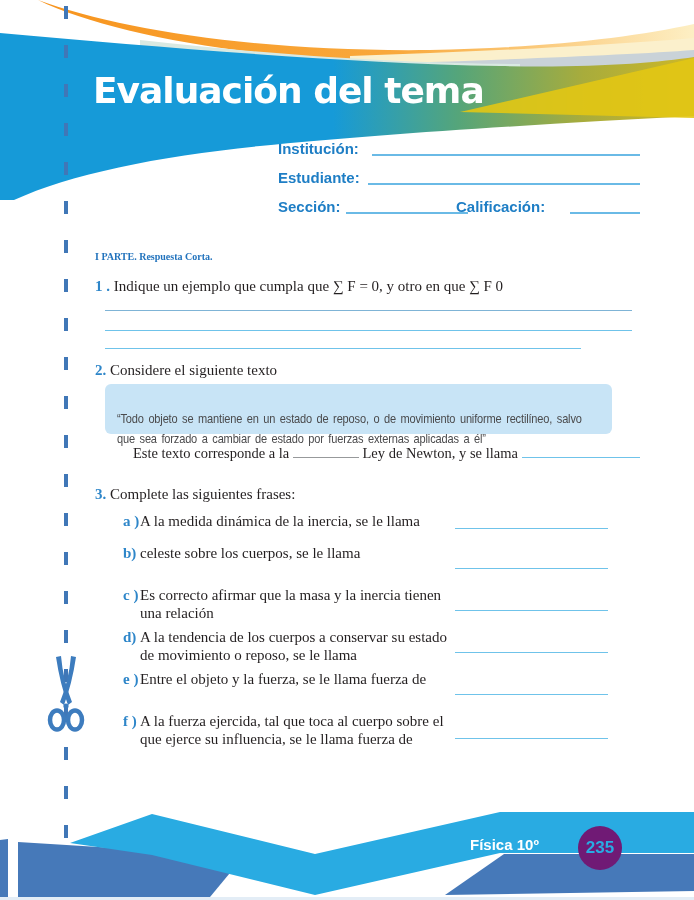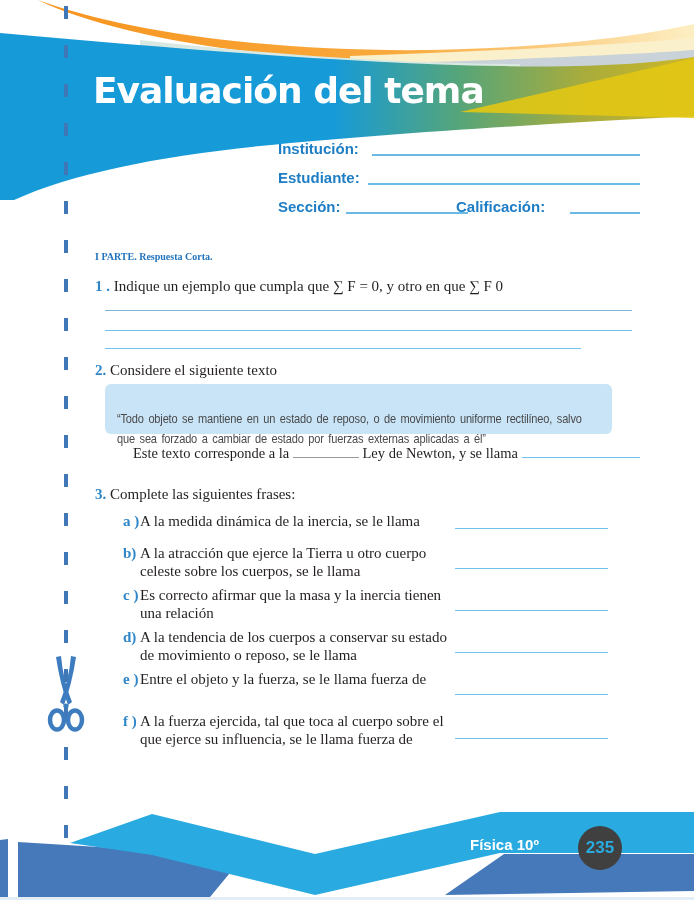--- a/index.html
+++ b/index.html
@@ -43,21 +43,21 @@
   
   .q3item{position:absolute;left:123px;font-size:15px;line-height:18px;white-space:nowrap;}
   .q3letter{font-weight:bold;color:#2E86C9;display:inline-block;width:17px;}
   .q3text{display:inline-block;vertical-align:top;}
   .q3text div{white-space:nowrap;}
 
   
   .footer-course{position:absolute;left:470px;top:836px;width:105px;text-align:left;
                  font-family:"Liberation Sans",sans-serif;font-weight:bold;font-size:15px;color:#ffffff;z-index:5;white-space:nowrap;}
   .page-badge{position:absolute;left:578px;top:826px;width:44px;height:44px;border-radius:50%;
-              background:#404040;z-index:5;display:flex;align-items:center;justify-content:center;
+              background:#701a75;z-index:5;display:flex;align-items:center;justify-content:center;
               font-family:"Liberation Sans",sans-serif;font-weight:bold;font-size:17px;color:#29ABE2;}
 </style>
 </head>
 <body>
 
 <div class="page">
 
   <svg class="abs" style="left:0;top:0;" width="694" height="230" viewBox="0 0 694 230">
     <defs>
       <linearGradient id="og" x1="0" y1="0" x2="1" y2="0">
@@ -137,21 +137,21 @@
     <span class="qnum">3.</span>
     <span>Complete las siguientes frases:</span>
   </div>
 
   <div class="q3item" style="top:512px;">
     <span class="q3letter">a )</span><span class="q3text"><div>A la medida dinámica de la inercia, se le llama</div></span>
   </div>
   <div class="ansline" style="left:455px;top:528px;width:153px;"></div>
 
   <div class="q3item" style="top:544px;">
-    <span class="q3letter">b)</span><span class="q3text"><div>A la atracción que ejerce la Tierra u otro cuerpo</div><div>celeste sobre los cuerpos, se le llama</div></span>
+    <span class="q3letter">b)</span><span class="q3text"><div>celeste sobre los cuerpos, se le llama</div></span>
   </div>
   <div class="ansline" style="left:455px;top:568px;width:153px;"></div>
 
   <div class="q3item" style="top:586px;">
     <span class="q3letter">c )</span><span class="q3text"><div>Es correcto afirmar que la masa y la inercia tienen</div><div>una relación</div></span>
   </div>
   <div class="ansline" style="left:455px;top:610px;width:153px;"></div>
 
   <div class="q3item" style="top:628px;">
     <span class="q3letter">d)</span><span class="q3text"><div>A la tendencia de los cuerpos a conservar su estado</div><div>de movimiento o reposo, se le llama</div></span>

